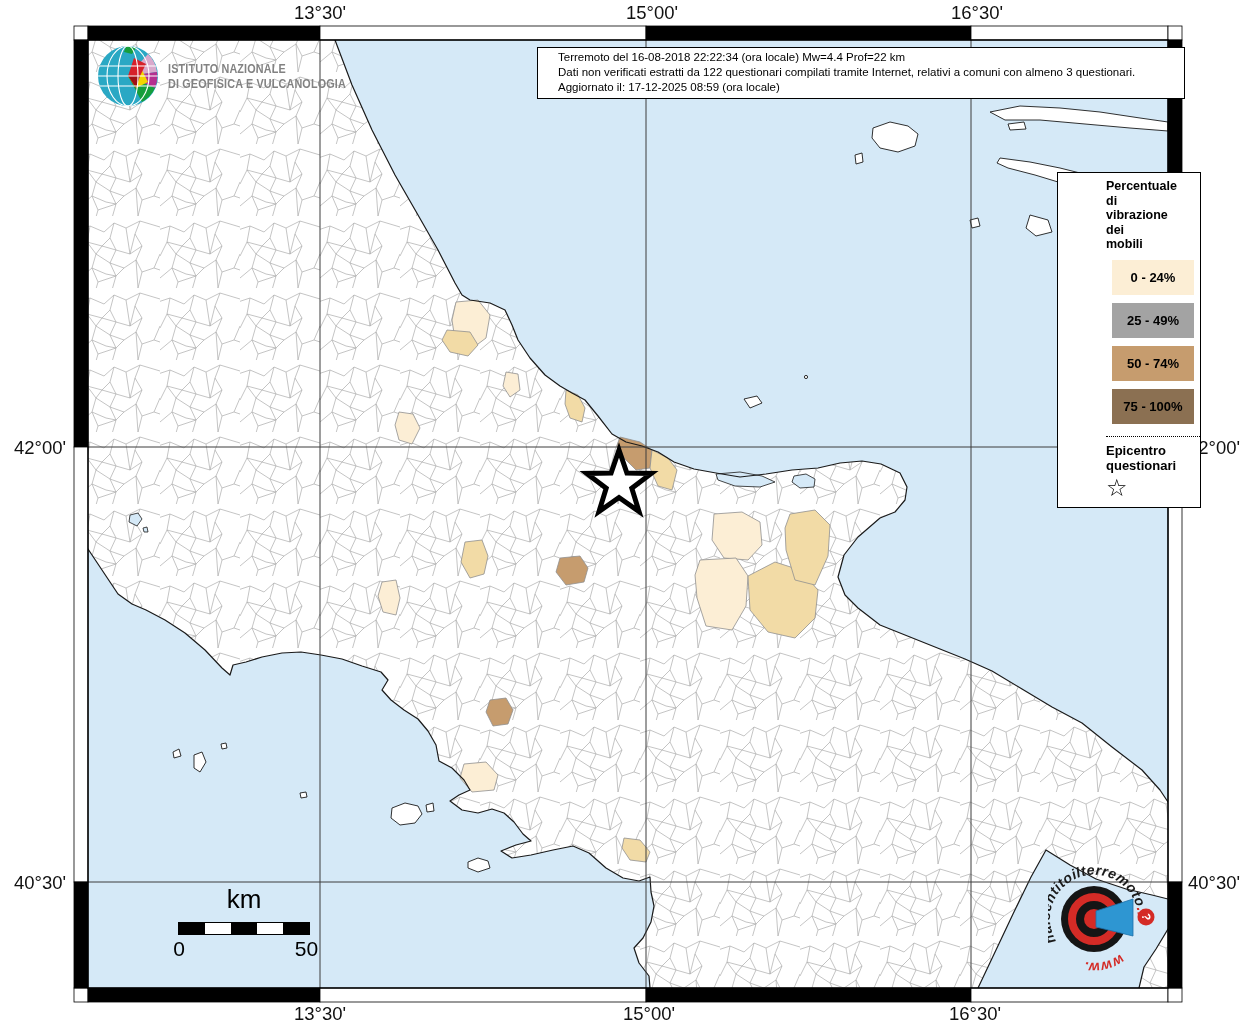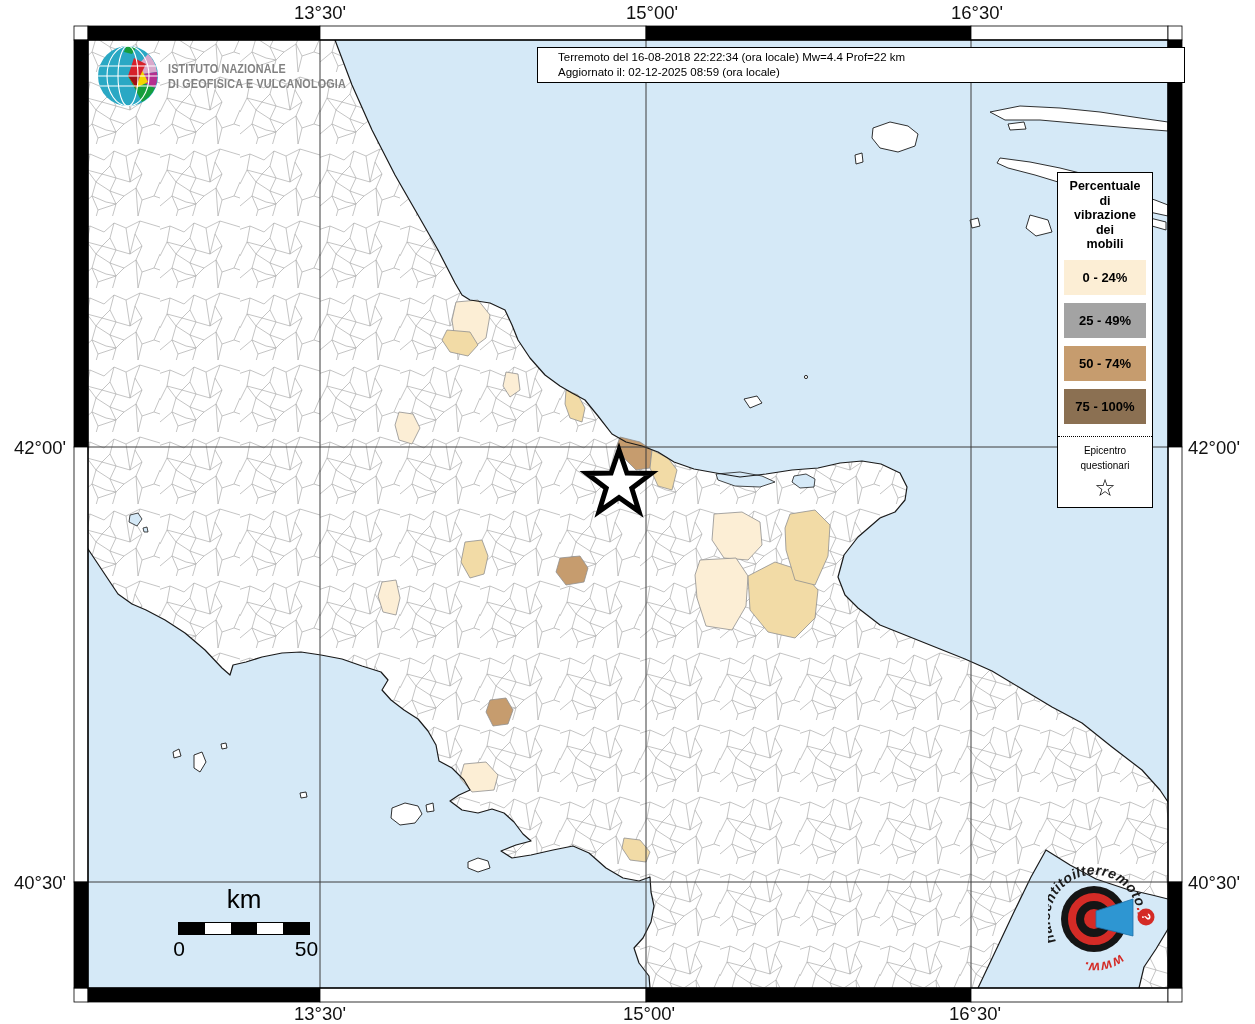--- a/index.html
+++ b/index.html
@@ -20,26 +20,26 @@
   .shaded{stroke:#8f8f8f;stroke-width:0.8;}
   .zebra-b{fill:#000;stroke:#000;stroke-width:0.8;}
   .zebra-w{fill:#fff;stroke:#000;stroke-width:0.8;}
   .frame{fill:none;stroke:#000;stroke-width:1.4;}
 
   
   .axis-label{position:absolute;font-size:18.5px;color:#111;white-space:nowrap;}
   .axis-top,.axis-bottom{transform:translateX(-50%);}
   #info-box{position:absolute;left:537px;top:47px;width:606px;background:#fff;border:1px solid #000;
             font-size:11.5px;line-height:15.2px;padding:2px 20px;white-space:nowrap;color:#000;}
-  #legend{position:absolute;left:1057px;top:172px;width:94px;background:#fff;border:1px solid #000;text-align:center;}
+  #legend{position:absolute;left:1057px;top:172px;width:94px;background:#fff;border:1px solid #000;text-align:left;padding-left:48px;}
   #legend .ltitle{font-weight:bold;font-size:12.5px;line-height:14.5px;padding-top:6px;}
   #legend .swatch{width:82px;height:35px;margin:8px auto 0 auto;display:flex;align-items:center;justify-content:center;
                   font-weight:bold;font-size:13px;color:#000;}
   #legend .sep{border:none;border-top:1.5px dotted #000;margin:12px 0 6px 0;}
-  #legend .ep{font-weight:normal;font-size:10px;line-height:15px;}
+  #legend .ep{font-weight:bold;font-size:13px;line-height:15px;}
   #legend .epstar{font-size:24px;line-height:26px;padding:2px 0 6px 0;}
   #ingv-logo{position:absolute;left:96px;top:44px;display:flex;align-items:center;}
   #ingv-text{margin-left:8px;color:#828282;font-weight:bold;font-size:13.5px;line-height:15px;
              transform:scaleX(0.8);transform-origin:left center;white-space:nowrap;letter-spacing:0.2px;}
   #scalebar{position:absolute;left:178px;top:884px;width:132px;}
   #scalebar .km{text-align:center;font-size:26px;color:#000;margin-bottom:7px;}
   #scalebar .bar{height:11px;border:1px solid #000;display:flex;}
   #scalebar .seg{flex:1;}
   #scalebar .seg.b{background:#000;} #scalebar .seg.w{background:#fff;}
   #scalebar .nums{position:relative;height:24px;font-size:21px;color:#000;margin-top:2px;}
@@ -180,21 +180,22 @@
   <div class="axis-label axis-bottom" style="left:320px;top:1003px;">13°30'</div>
   <div class="axis-label axis-bottom" style="left:649px;top:1003px;">15°00'</div>
   <div class="axis-label axis-bottom" style="left:975px;top:1003px;">16°30'</div>
   <div class="axis-label" style="left:0;width:66px;text-align:right;top:437px;">42°00'</div>
   <div class="axis-label" style="left:0;width:66px;text-align:right;top:872px;">40°30'</div>
   <div class="axis-label" style="left:1188px;top:437px;">42°00'</div>
   <div class="axis-label" style="left:1188px;top:872px;">40°30'</div>
 
   <div id="info-box">
     <div>Terremoto del 16-08-2018 22:22:34 (ora locale) Mw=4.4 Prof=22 km</div>
-    <div>Aggiornato il: 02-12-2025 08:59 (ora locale)</div>
+    <div>Dati non verificati estratti da 122 questionari compilati tramite Internet, relativi a comuni con almeno 3 questionari.</div>
+    <div>Aggiornato il: 17-12-2025 08:59 (ora locale)</div>
   </div>
 
   <div id="legend">
     <div class="ltitle">
       <div>Percentuale</div>
       <div>di</div>
       <div>vibrazione</div>
       <div>dei</div>
       <div>mobili</div>
     </div>

